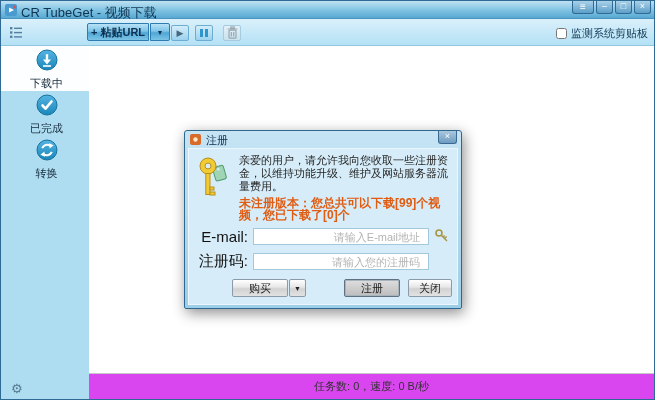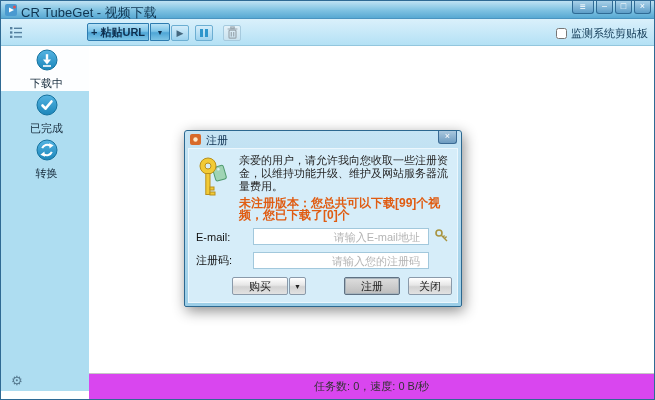--- a/index.html
+++ b/index.html
@@ -35,21 +35,21 @@
     text-align:center; overflow:hidden; }
   .tool-play { left:170px; font-size:9px; color:#45687e; line-height:14px; }
   .tool-pause { left:194px; display:flex; align-items:center; justify-content:center; gap:2px; }
   .tool-pause i { display:block; width:3px; height:8px; background:#2e96cc; }
   .tool-trash { left:222px; background:linear-gradient(#e4f1f8,#c8e2ef); border-color:#a6cade; }
   .clip-check { position:absolute; right:6px; top:7px; display:flex; align-items:center; gap:4px;
     font-size:11px; color:#123a56; }
   .clip-check input { width:11px; height:11px; }
 
   
-  .sidebar { position:absolute; left:0; top:45px; bottom:8px; width:92px;
+  .sidebar { position:absolute; left:0; top:45px; bottom:0; width:92px;
     background:#aeddf1; border-right:1px solid #9bcfe6; }
   .side-item { height:45px; padding-top:3px; text-align:center; cursor:default; }
   .side-item.selected { background:#fdfeff; }
   .side-label { font-size:11px; color:#14293a; margin-top:1px; }
   .gear { position:absolute; left:10px; bottom:4px; font-size:13px; color:#567a90; line-height:1; }
 
   
   .main { position:absolute; left:88px; top:45px; right:0; bottom:26px; background:#fff; }
   .statusbar { position:absolute; left:88px; right:0; bottom:0; height:26px;
     background:#d946ef; border-top:1px solid #c6c6c6; text-align:center;
@@ -66,21 +66,21 @@
     background:linear-gradient(#aac8de,#6e9cc0); border:1px solid #3a6a94; border-top:none;
     border-radius:0 0 3px 3px; color:#fff; font-size:9px; line-height:11px; text-align:center; }
   .dlg-body { margin:0 3px 3px; background:#d6edf9; border:1px solid #ecf7fd; padding:5px 7px 5px 7px; }
   .dlg-msgrow { display:flex; }
   .key-art { flex:none; width:32px; height:44px; margin:2px 2px 0 2px; }
   .dlg-texts { margin-left:7px; }
   .dlg-message { font-size:11px; line-height:13px; color:#252525; }
   .dlg-warning { margin-top:4px; font-size:12px; line-height:12px; font-weight:bold; color:#e05c12; }
   .form-row { display:flex; align-items:center; margin-top:7px; }
   .form-row.pad { padding-right:21px; }
-  .form-label { flex:none; width:52px; text-align:left; margin-right:5px; font-size:11px; color:#111; }
+  .form-label { flex:none; width:52px; text-align:right; margin-right:5px; font-size:15px; color:#111; }
   .form-input { flex:1; height:17px; border:1px solid #a2c8dc; background:#fff;
     font-size:11px; padding:1px 8px; color:#333; font-family:inherit;text-align:right; }
   .form-input::placeholder { color:#b4b4b4; }
   .key-btn { flex:none; width:17px; height:17px; margin-left:4px; background:transparent; border:none; padding:0; }
   .btn-row { position:relative; height:18px; margin-top:8px; margin-bottom:2px; }
   .btn { position:absolute; height:18px; font-size:11px; color:#222; text-align:center; line-height:16px;
     border:1px solid #8a9aaa; border-radius:2px;
     background:linear-gradient(#ffffff,#e6e6e6 45%,#d2d2d2 55%,#e2e2e2); }
   .btn-buy { left:36px; width:56px; }
   .btn-buy-dd { left:93px; width:17px; font-size:7px; line-height:17px; }

